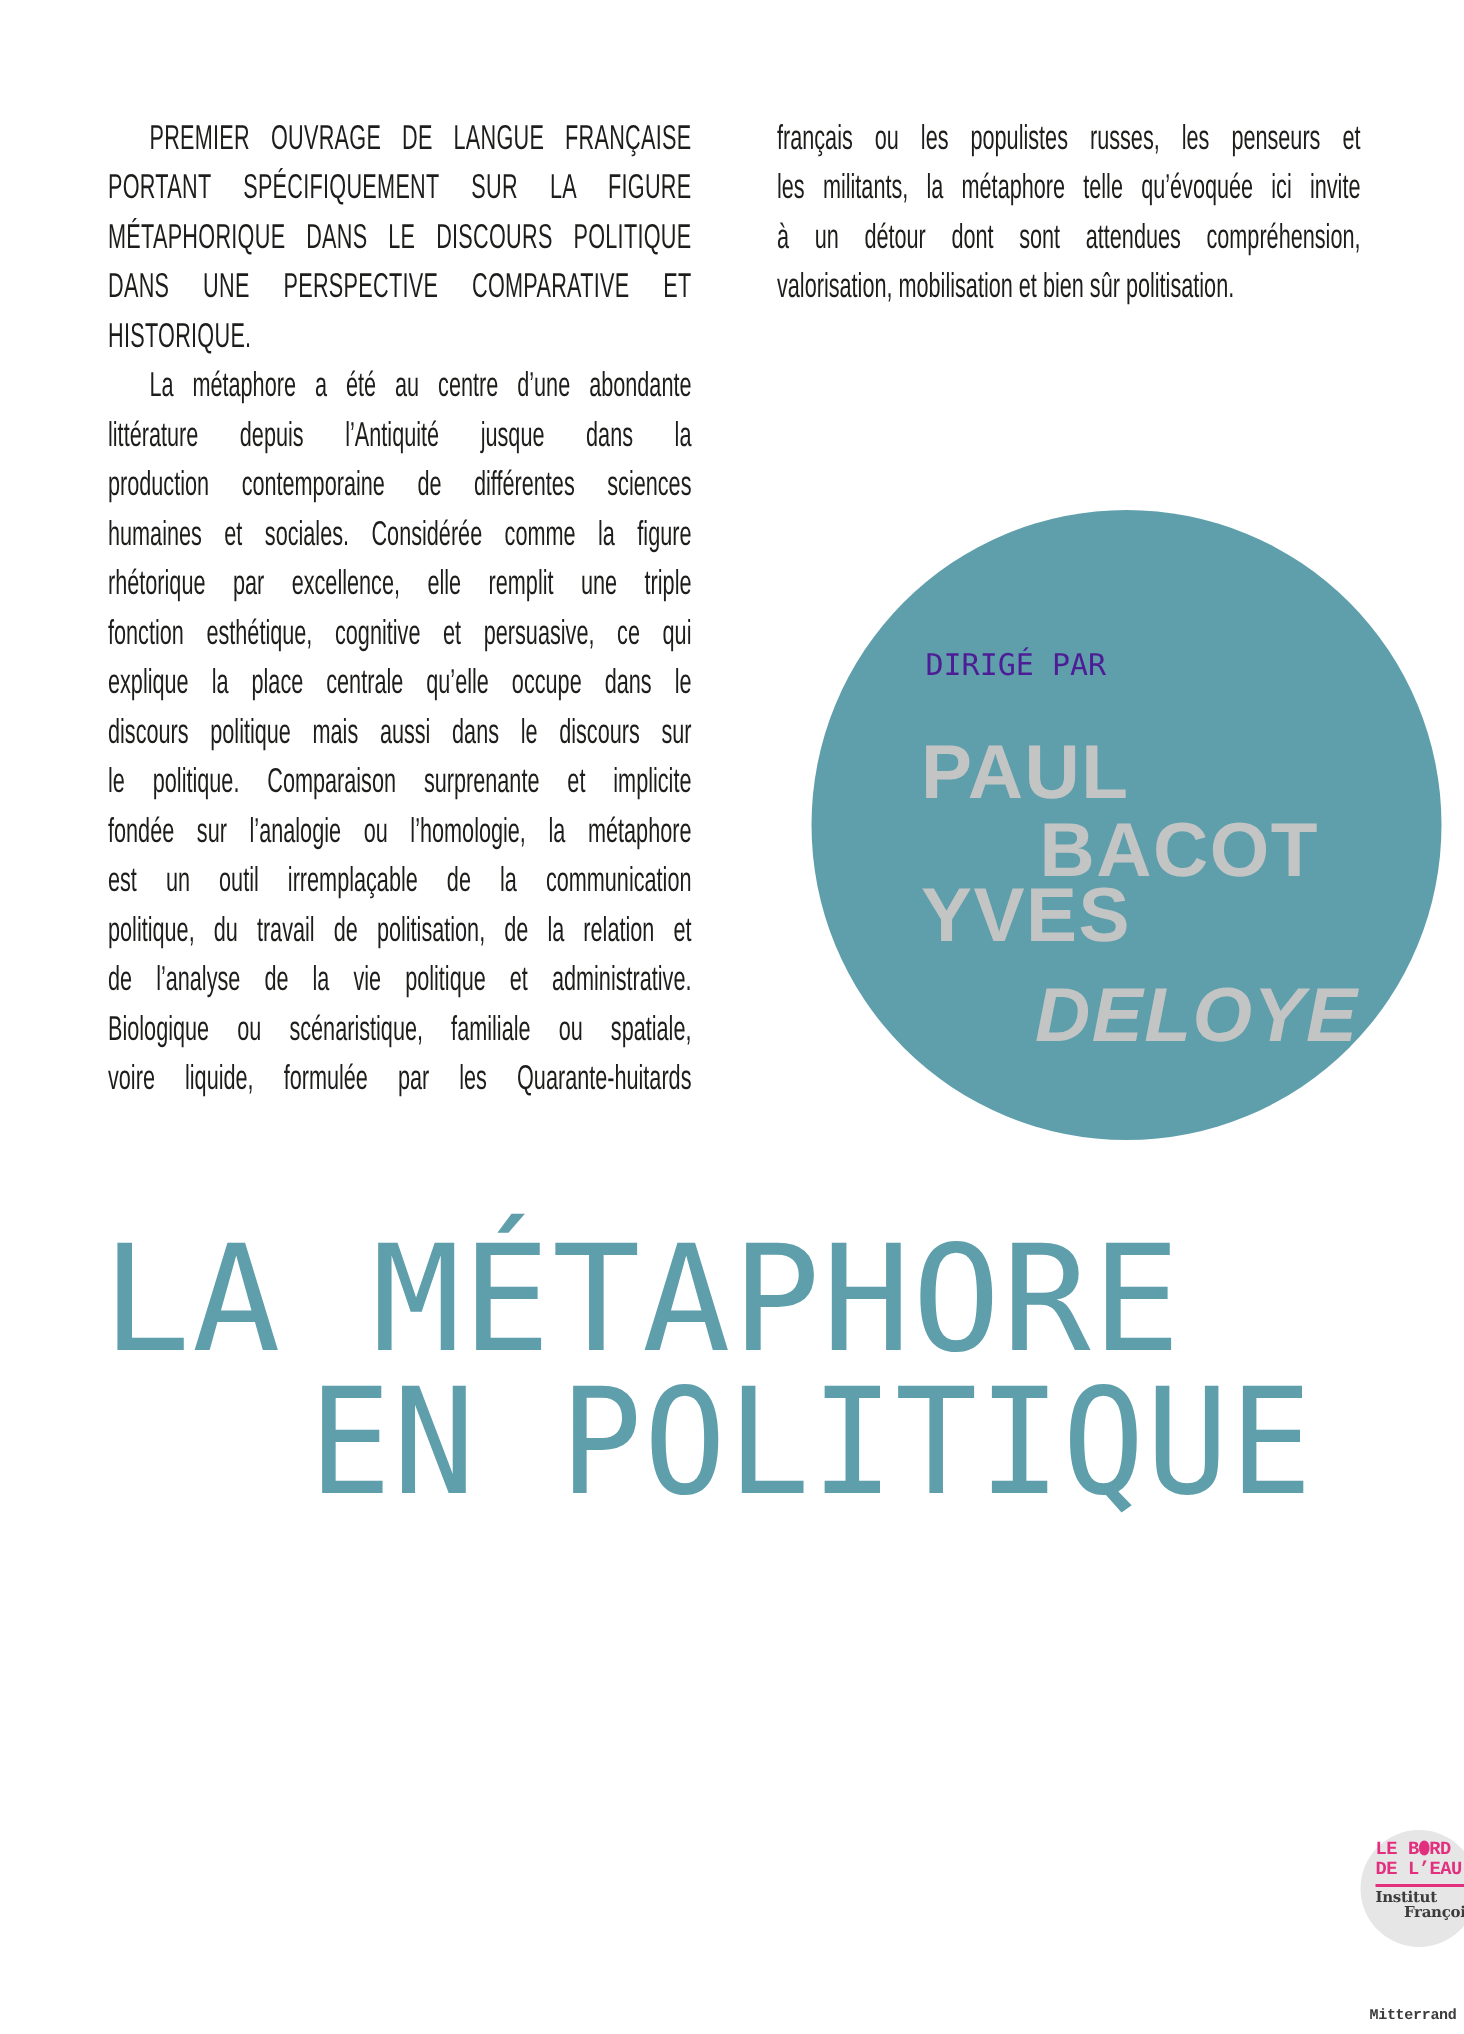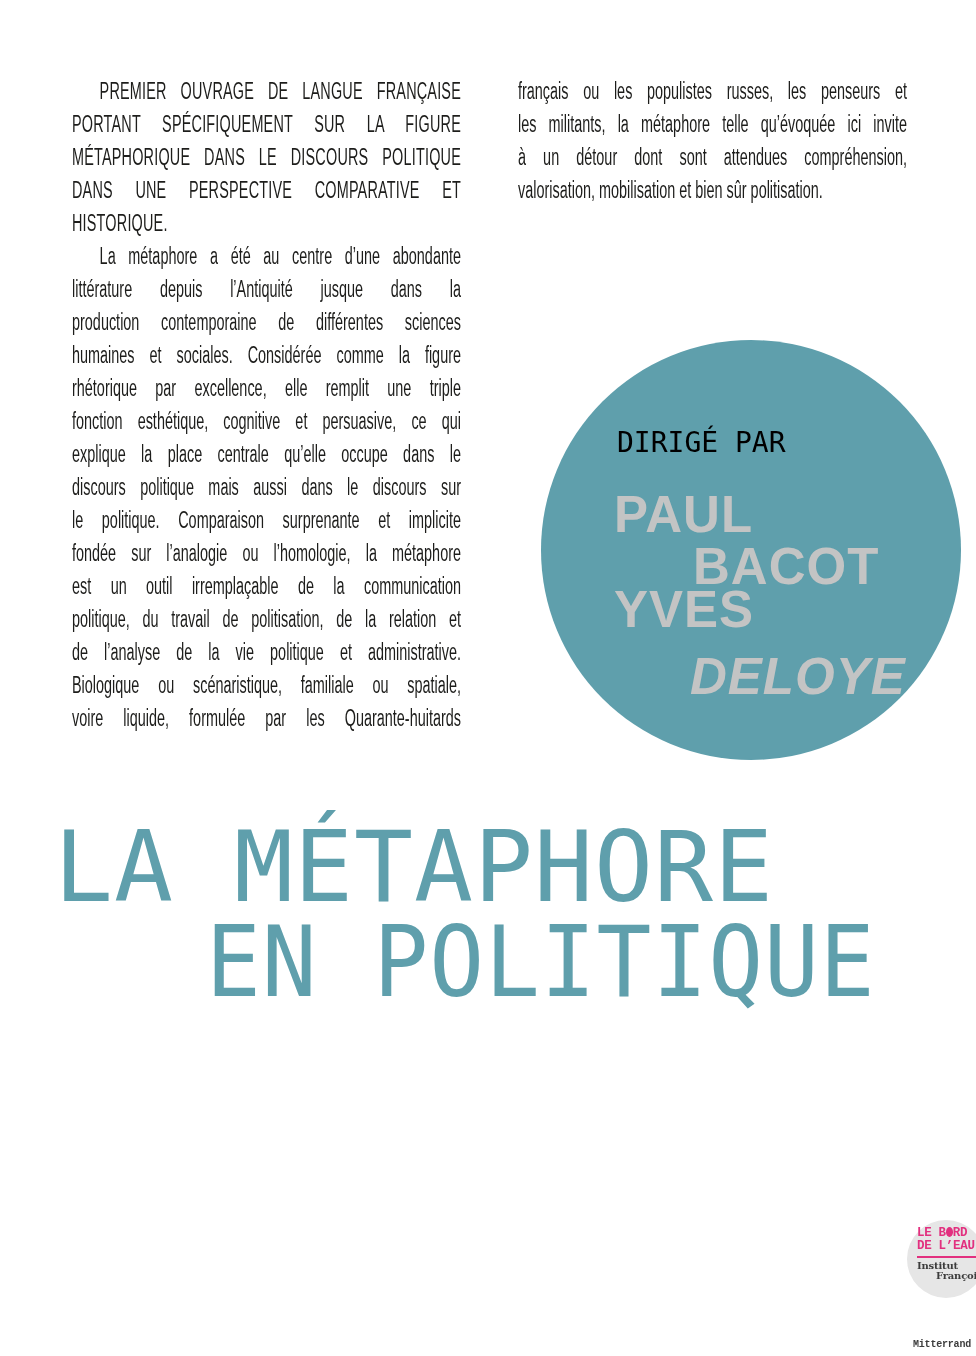--- a/index.html
+++ b/index.html
@@ -34,22 +34,22 @@
     position:absolute;
     left:541px;top:340px;
     width:420px;height:420px;
     border-radius:50%;
     background:#5f9fac;
   }
   #kicker{
     position:absolute;
     left:76px;top:90px;
     font-family:"DejaVu Sans Mono", monospace;
-    font-size:28px;line-height:26px;
-    color:#000000;
+    font-size:20px;line-height:26px;
+    color:#4c1d95;
   }
   .author{
     position:absolute;
     font-weight:bold;
     font-size:51px;line-height:51px;
     letter-spacing:1px;
     color:#c3c4c4;
     white-space:nowrap;
   }
   .a1{left:73px;top:149px;}
@@ -59,21 +59,21 @@
 
   
   .title-line{
     position:absolute;
     font-family:"DejaVu Sans Mono", monospace;
     font-size:98px;line-height:98px;
     letter-spacing:1px;
     color:#5f9fac;
     white-space:nowrap;
   }
-  #title-l1{left:54px;top:818px;}
+  #title-l1{left:68px;top:818px;}
   #title-l2{left:206px;top:913px;transform:scaleX(0.93);transform-origin:0 0;}
 
   
   #pub-circle{
     position:absolute;
     left:907px;top:1220px;
     width:78px;height:78px;
     border-radius:50%;
     background:#e6e6e6;
   }

